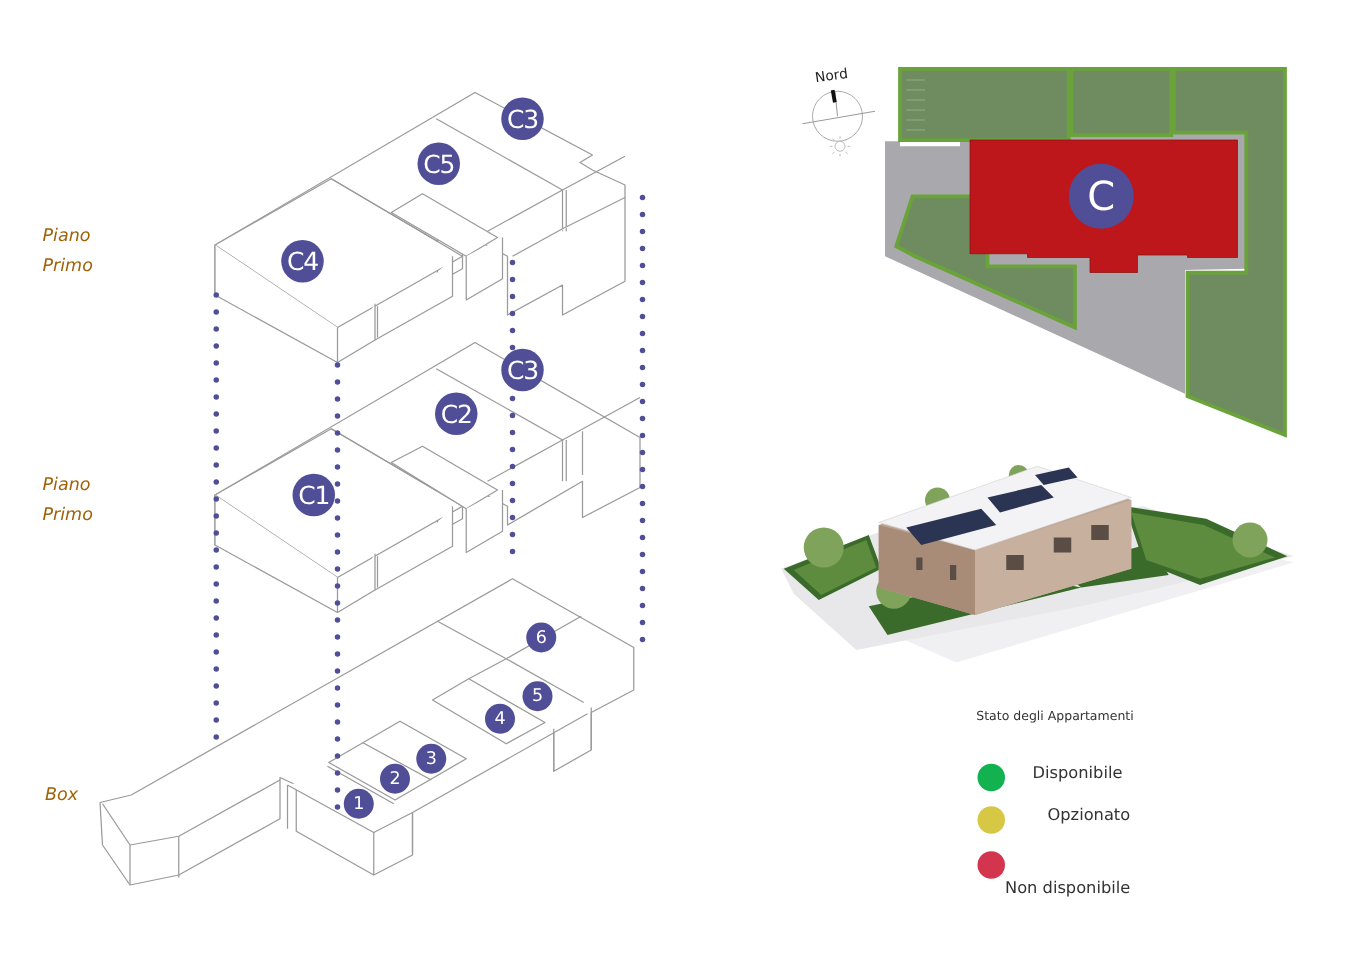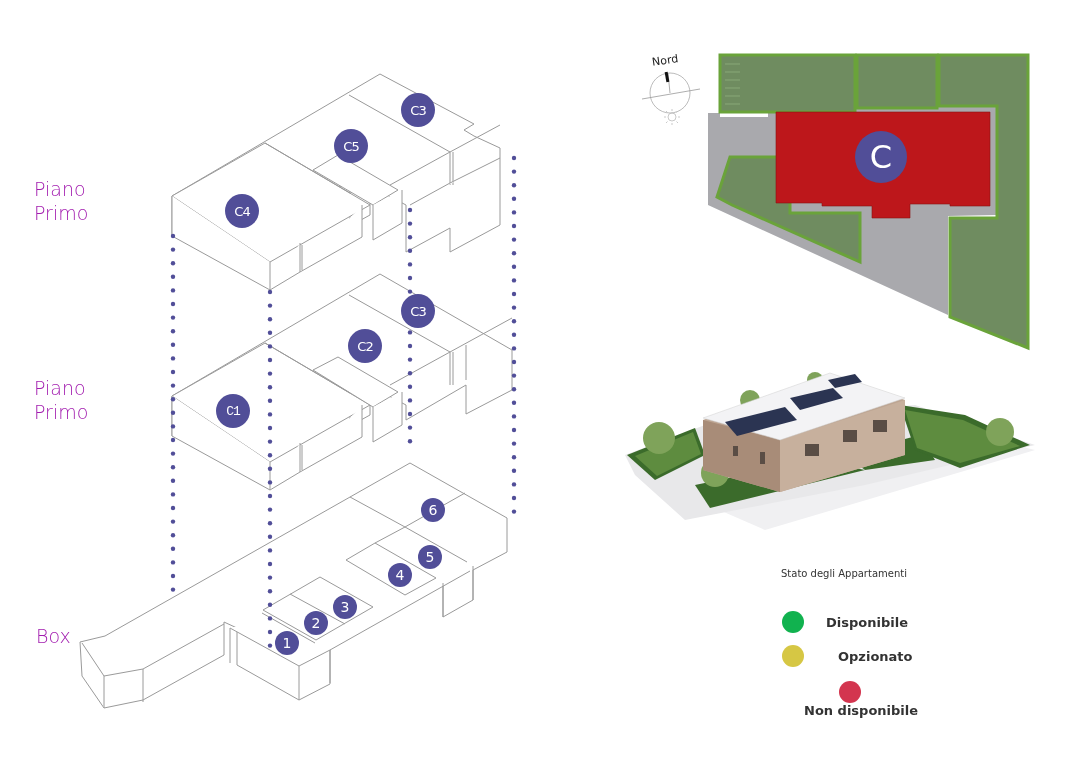--- a/index.html
+++ b/index.html
@@ -1,25 +1,25 @@
 <!DOCTYPE html>
 <html><head>
 <meta charset="utf-8">
 <style>
   html,body{margin:0;padding:0;background:#ffffff;}
   body{width:1076px;height:780px;position:relative;overflow:hidden;font-family:"DejaVu Sans","Liberation Sans",sans-serif;color:#333;}
-  .floor-label{position:absolute;font-size:19px;line-height:24px;color:#a21caf;font-weight:300;}
+  .floor-label{position:absolute;font-size:14px;line-height:24px;color:#a16207;font-weight:300;font-style:italic;}
   #axo{position:absolute;left:0;top:0;}
   .badge{position:absolute;border-radius:50%;background:#514e98;color:#fff;display:flex;align-items:center;justify-content:center;cursor:pointer;}
-  .badge.unit{width:34px;height:34px;font-size:13px;letter-spacing:-1px;margin-top:15px;}
+  .badge.unit{width:34px;height:34px;font-size:20px;letter-spacing:-1px;}
   .badge.box{width:24px;height:24px;font-size:14px;}
   .badge.building{width:52px;height:52px;font-size:32px;}
   #site{position:absolute;left:640px;top:45px;}
   .legend-title{position:absolute;left:781px;top:568px;font-size:10px;color:#333;}
-  .legend-item{position:absolute;left:782px;display:flex;align-items:center;cursor:default;font-weight:bold;}
+  .legend-item{position:absolute;left:782px;display:flex;cursor:default;}
   .legend-dot{width:22px;height:22px;border-radius:50%;display:inline-block;}
   .legend-label{margin-left:22px;font-size:13px;color:#333;}
   #render{position:absolute;left:615px;top:360px;}
   .north-label{position:absolute;left:652px;top:54px;font-size:11px;color:#222;transform:rotate(-8deg);}
 </style>
 </head>
 <body>
 
 <div class="floor-label" style="left:34px;top:177px;">
   <div>Piano</div>
@@ -193,25 +193,25 @@
       <circle cx="514" cy="457.2000000000003" r="2.2"></circle>
       <circle cx="514" cy="470.8000000000003" r="2.2"></circle>
       <circle cx="514" cy="484.4000000000003" r="2.2"></circle>
       <circle cx="514" cy="498.00000000000034" r="2.2"></circle>
       <circle cx="514" cy="511.60000000000036" r="2.2"></circle>
     </g>
 </svg>
 
 <div class="badge unit" style="left:401px;top:78px;">C3</div>
 <div class="badge unit" style="left:334px;top:114px;">C5</div>
-<div class="badge unit" style="left:225px;top:179px;">C4</div>
+<div class="badge unit" style="left:225px;top:192px;">C4</div>
 
 <div class="badge unit" style="left:401px;top:279px;">C3</div>
 <div class="badge unit" style="left:348px;top:314px;">C2</div>
-<div class="badge unit" style="left:216px;top:379px;font-family:Liberation Mono, monospace;">C1</div>
+<div class="badge unit" style="left:234px;top:379px;">C1</div>
 
 <div class="badge box" style="left:275px;top:631px;">1</div>
 <div class="badge box" style="left:304px;top:611px;">2</div>
 <div class="badge box" style="left:333px;top:595px;">3</div>
 <div class="badge box" style="left:388px;top:563px;">4</div>
 <div class="badge box" style="left:418px;top:545px;">5</div>
 <div class="badge box" style="left:421px;top:498px;">6</div>
 
 <div class="north-label">Nord</div>
 <svg style="position:absolute;left:640px;top:65px;" width="60" height="62" viewBox="0 0 60 62">

